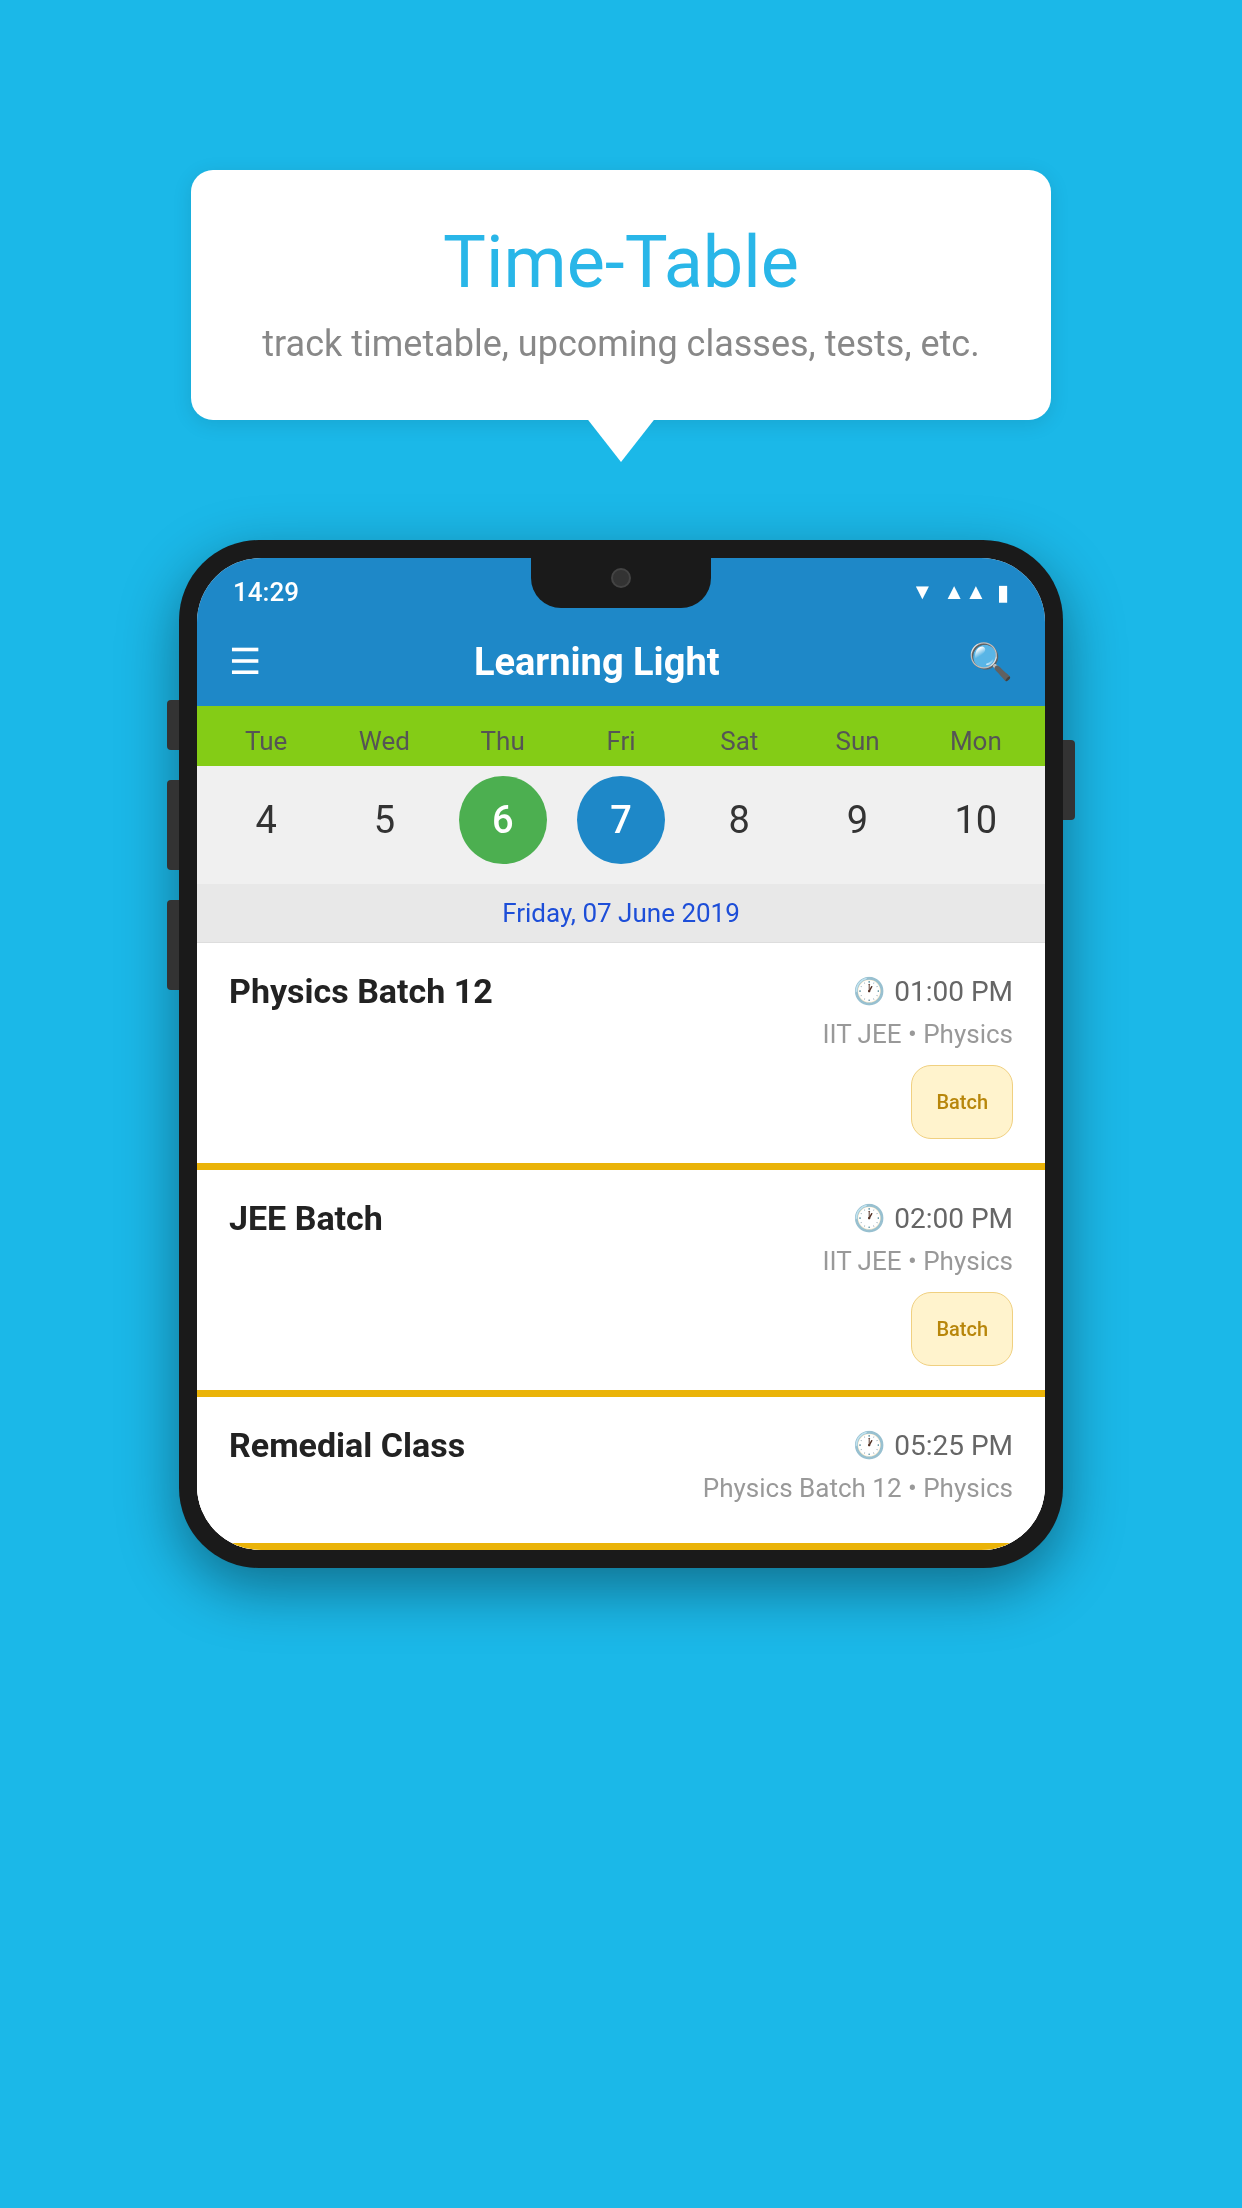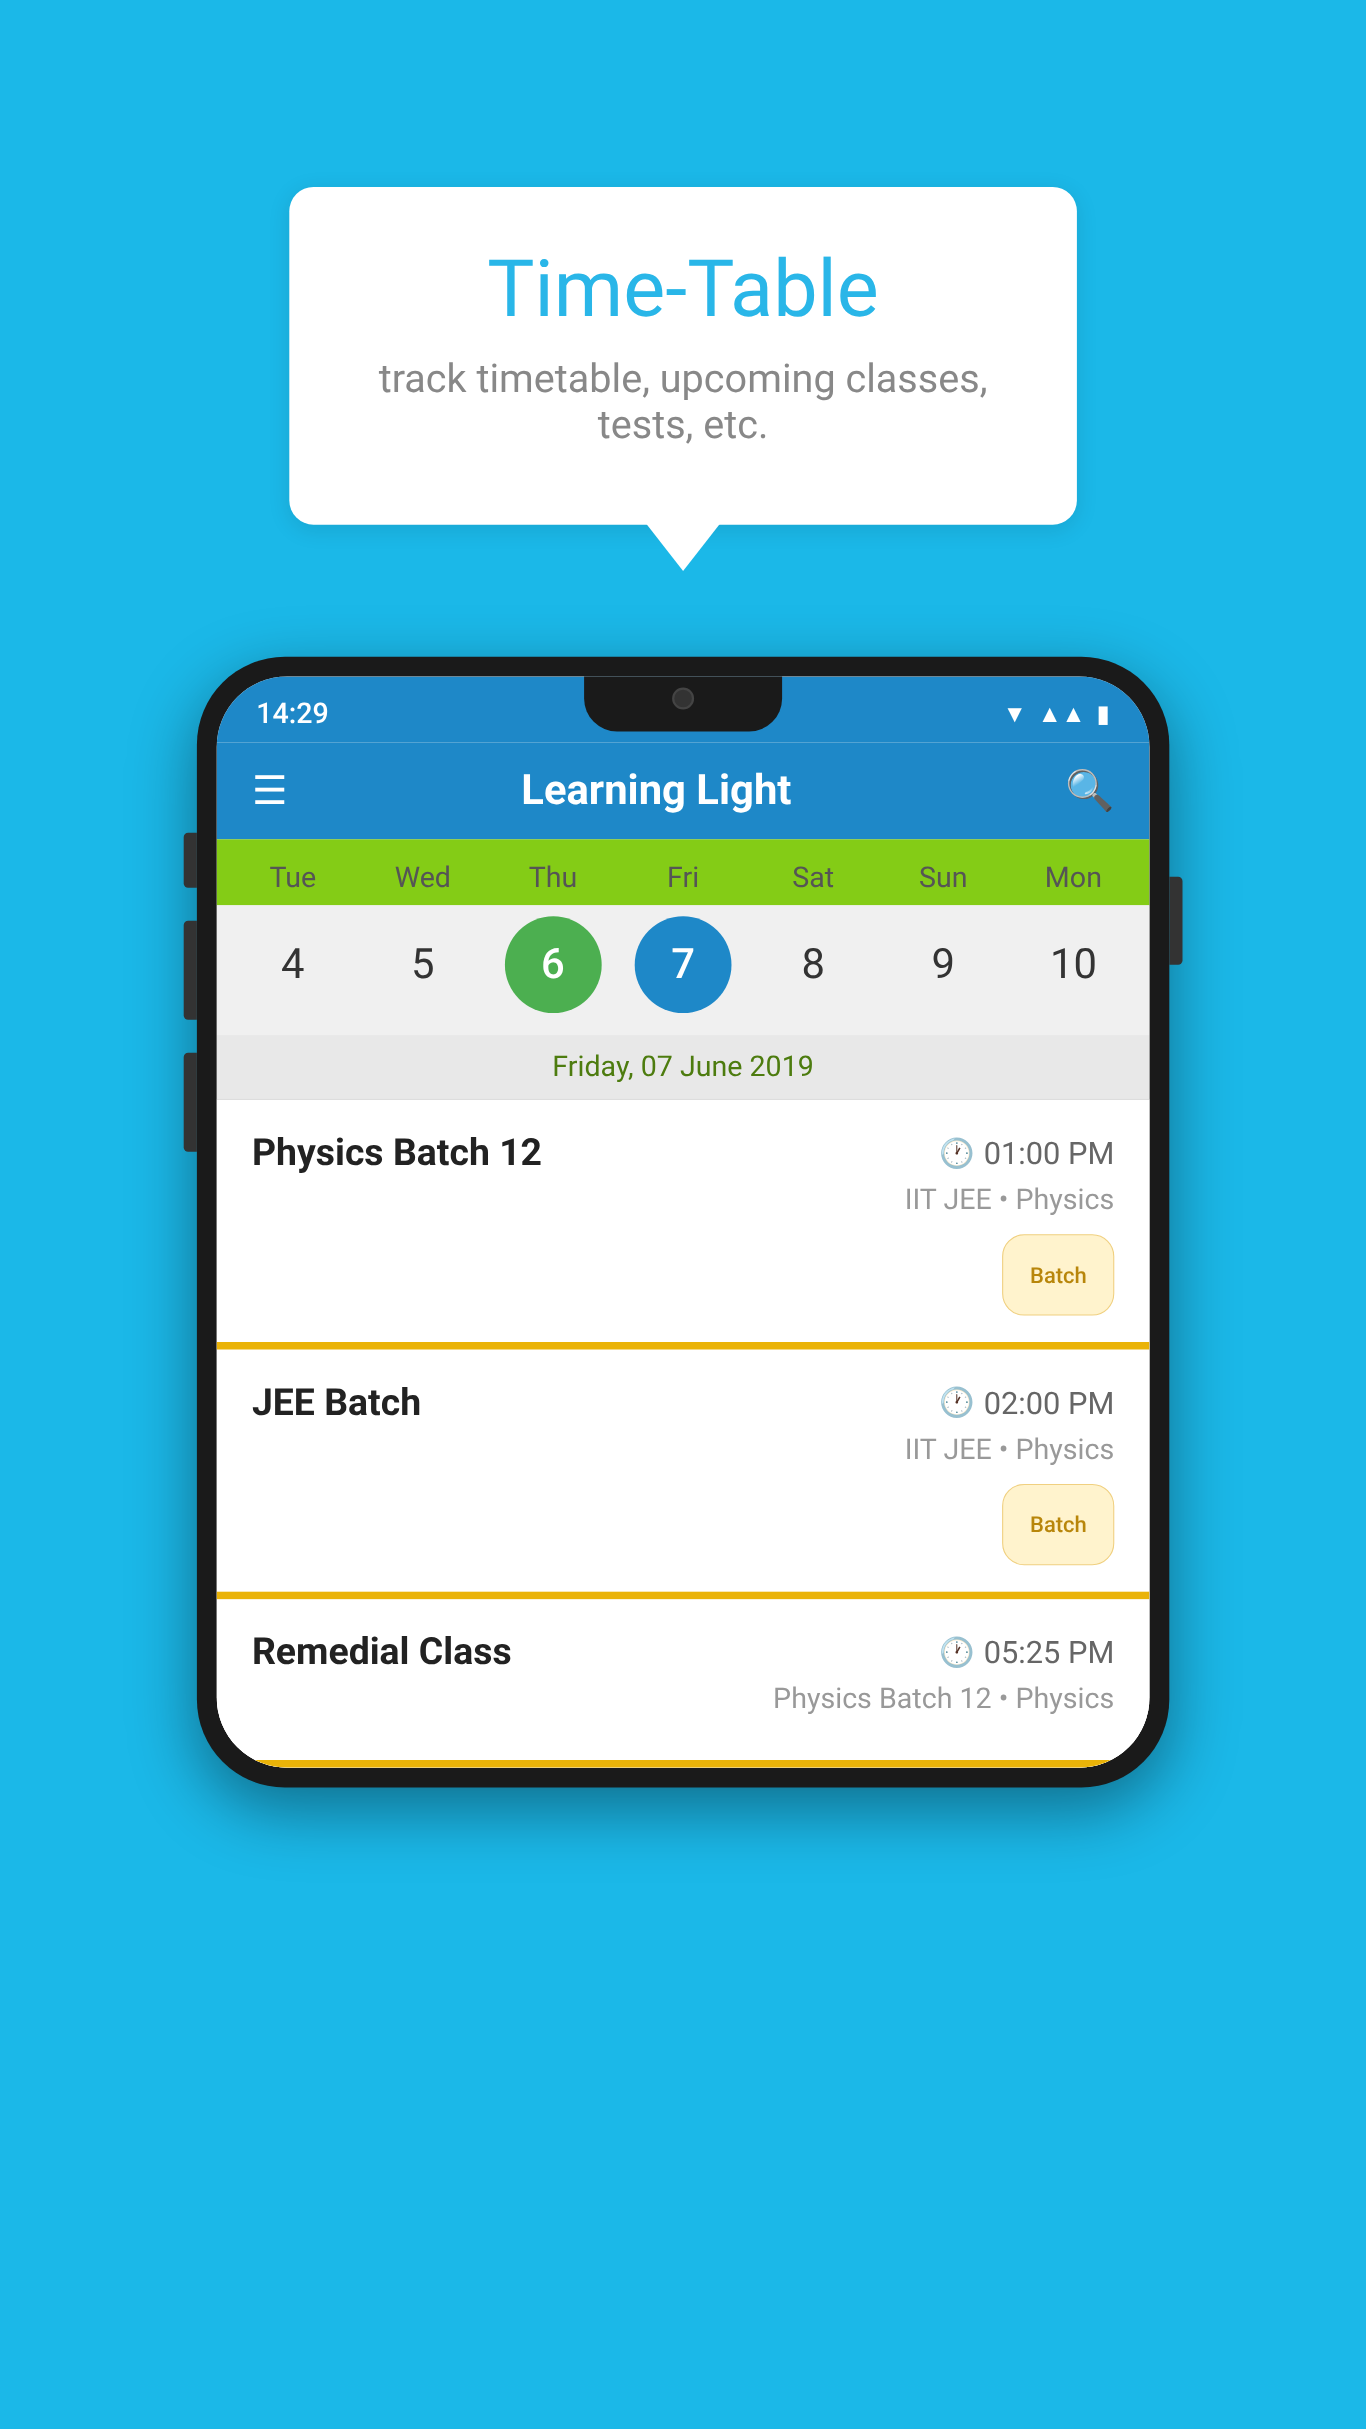--- a/index.html
+++ b/index.html
@@ -14,23 +14,23 @@
       flex-direction: column;
       align-items: center;
       overflow: hidden;
       position: relative;
     }
 
     
     .speech-bubble {
       background: white;
       border-radius: 22px;
-      padding: 50px 60px 70px;
+      padding: 50px 60px 55px;
       margin-top: 170px;
-      width: 716px;
+      width: 860px;
       text-align: center;
       position: relative;
       box-shadow: 0 4px 20px rgba(0,0,0,0.1);
     }
 
     .speech-bubble::after {
       content: '';
       position: absolute;
       bottom: -42px;
       left: 50%;
@@ -196,21 +196,21 @@
       background: #1e88c8;
       color: white;
       font-weight: 500;
     }
 
     
     .selected-date-label {
       background: #e8e8e8;
       text-align: center;
       padding: 14px;
-      color: #4d7c0f;
+      color: #1d4ed8;
       font-size: 26px;
       border-bottom: 1px solid #ddd;
     }
 
     
     .schedule-list {
       background: white;
     }
 
     .schedule-item {

